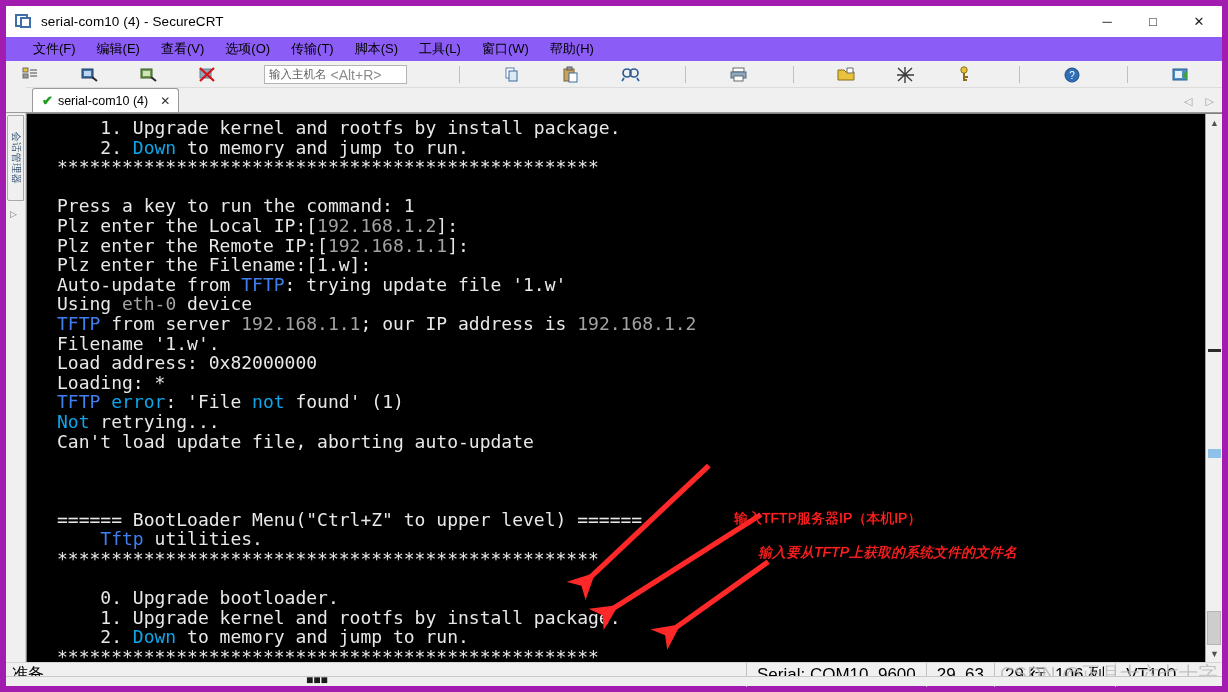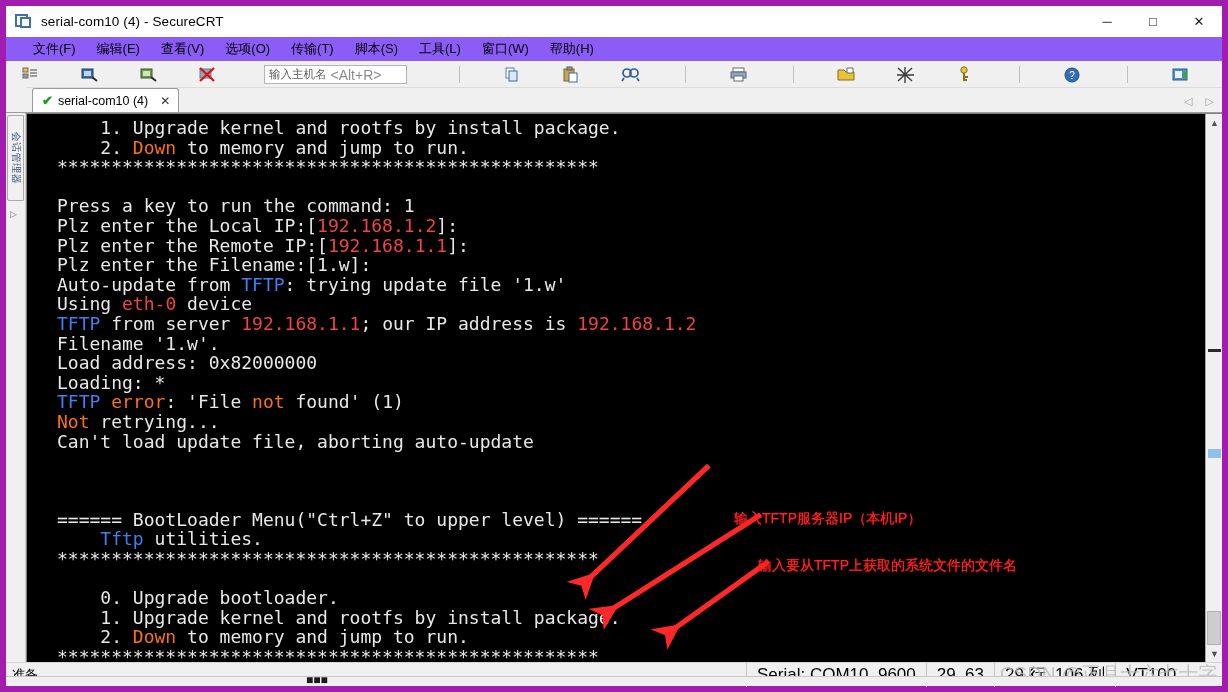--- a/index.html
+++ b/index.html
@@ -158,22 +158,22 @@
     background:#000000;
     overflow:hidden;
     font-family:"DejaVu Sans Mono","Liberation Mono",monospace;
     font-size:18px;
     line-height:19.6px;
     color:#e8e8e8;
     padding:4px 0 0 30px;
     white-space:pre;
   }
   .terminal .ln { height:19.6px; }
-  .c-orange { color:#ef4444; }
-  .c-red    { color:#f97316; }
+  .c-orange { color:#a3a3a3; }
+  .c-red    { color:#0ea5e9; }
   .c-blue   { color:#3f7ff0; }
   .c-white  { color:#e8e8e8; }
 
   
   .vscroll {
     width:17px; flex:0 0 17px;
     background:#f0f0f0;
     border-left:1px solid #a8a8a8;
     position:relative;
   }
@@ -210,21 +210,21 @@
 
   
   .statusbar {
     height:24px; flex:0 0 24px;
     background:#f0f0f0;
     display:flex; align-items:center;
     border-top:1px solid #d6d6d6;
     position:relative;
   }
   .sb-left {
-    font-size:13px; color:#000; padding-left:6px;
+    font-size:16px; color:#000; padding-left:6px;
     flex:0 0 740px;
   }
   .sb-cell {
     font-size:17px; color:#000;
     border-left:1px solid #c4c4c4;
     height:24px; display:flex; align-items:center;
     padding:0 10px; white-space:nowrap;
   }
   .watermark {
     position:absolute; right:4px; top:-2px;
@@ -421,21 +421,21 @@
               <path d="M5,0 L0,2.5 L5,5 L3.6,2.5 z" fill="#ff2828"></path>
             </marker>
           </defs>
           <g stroke="#ff2828" stroke-width="5.2" fill="none" marker-end="url(#ah)">
             <line x1="655" y1="358" x2="537" y2="476"></line>
             <line x1="705" y1="408" x2="558" y2="507"></line>
             <line x1="712" y1="456" x2="618" y2="527"></line>
           </g>
         </svg>
           <div class="anno-text" style="left: 676px; top: 396px; padding-left: 31px;">输入TFTP服务器IP（本机IP）</div>
-          <div class="anno-text" style="left: 731px; top: 443px;">输入要从TFTP上获取的系统文件的文件名</div>
+          <div class="anno-text" style="left: 731px; top: 430px; font-style: italic;">输入要从TFTP上获取的系统文件的文件名</div>
         </div>
 
       <div class="vscroll">
         <div class="arw up">▲</div>
         <div class="track">
           <div class="mark" style="top:218px;background:#2a2a2a;"></div>
           <div class="mark" style="top:318px;background:#8fc0ea;height:9px;"></div>
           <div class="thumb"></div>
         </div>
         <div class="arw dn">▼</div>

